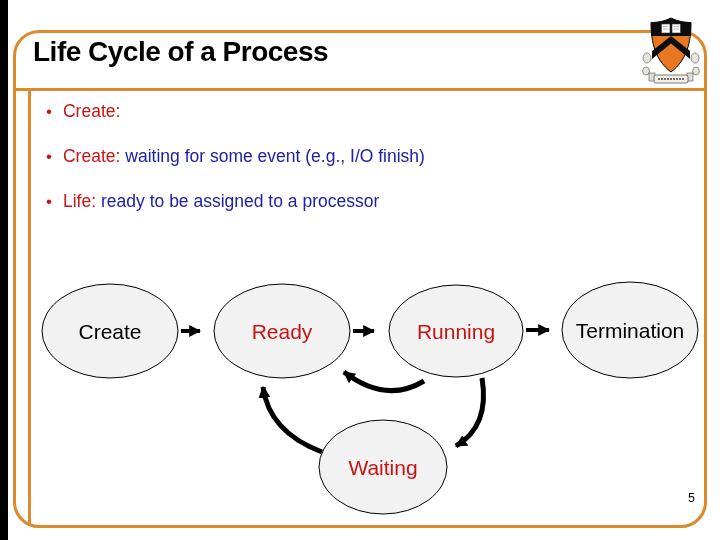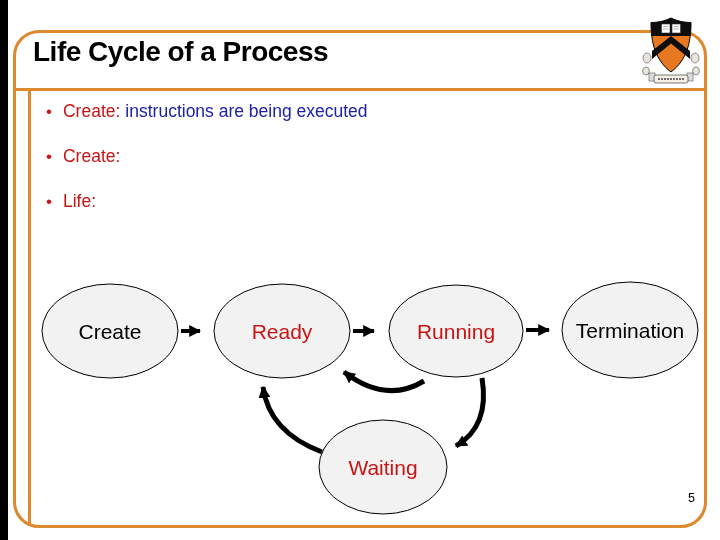--- a/index.html
+++ b/index.html
@@ -63,29 +63,30 @@
     <rect x="46" y="58" width="6" height="8" fill="#ddd" stroke="#555" stroke-width="0.6"></rect>
     <rect x="13" y="60" width="34" height="8" rx="2" fill="#f5f0e6" stroke="#444" stroke-width="0.7"></rect>
     <path d="M17,64 h26" stroke="#444" stroke-width="1.6" stroke-dasharray="2 1"></path>
   </g>
 </svg>
 
 <div class="bullets">
   <div class="bullet">
     <span class="dot">•</span>
     <span class="term">Create:</span>
-    <span class="rest">instructions are being executed</span>
   </div>
   <div class="bullet">
     <span class="dot">•</span>
     <span class="term">Create:</span>
+    <span class="rest">waiting for some event (e.g., I/O finish)</span>
   </div>
   <div class="bullet">
     <span class="dot">•</span>
     <span class="term">Life:</span>
+    <span class="rest">ready to be assigned to a processor</span>
   </div>
 </div>
 
 <svg class="diagram" width="720" height="265" viewBox="0 275 720 265">
   <defs>
     <marker id="ah" viewBox="0 0 10 10" refX="9" refY="5" markerWidth="12" markerHeight="12" orient="auto" markerUnits="userSpaceOnUse">
       <path d="M0,0 L10,5 L0,10 z" fill="#000"></path>
     </marker>
   </defs>
 

